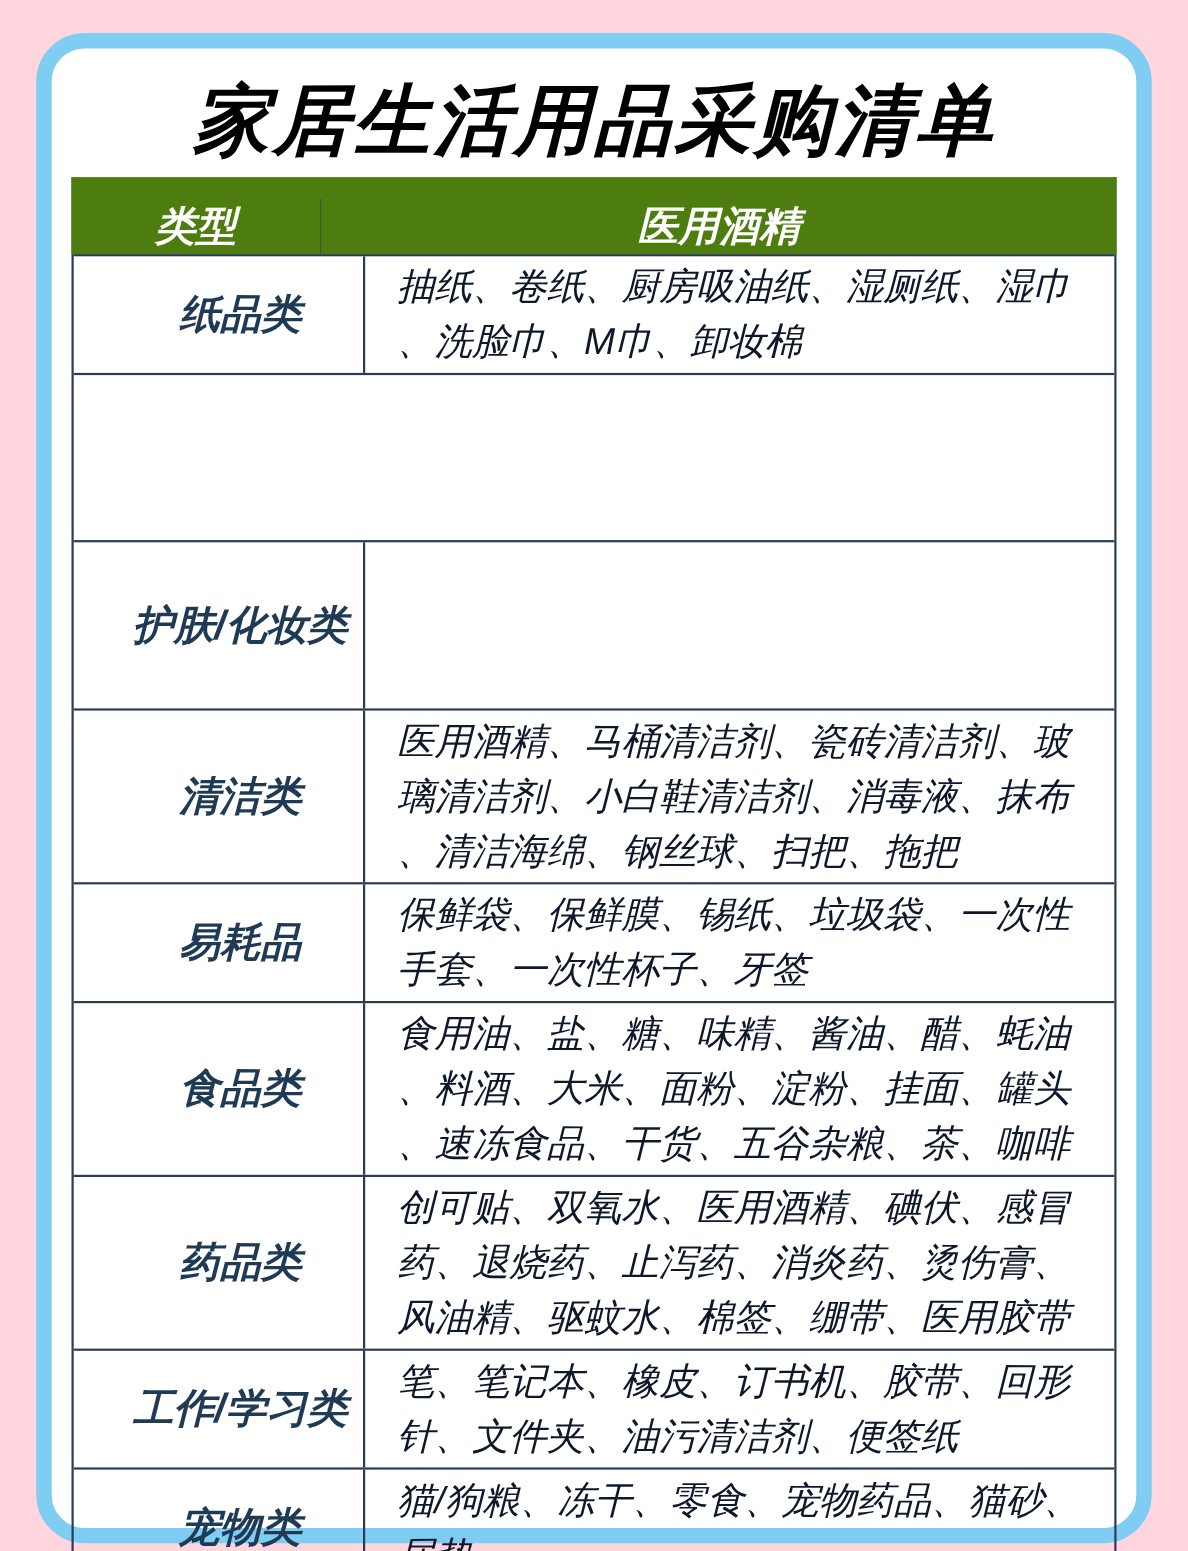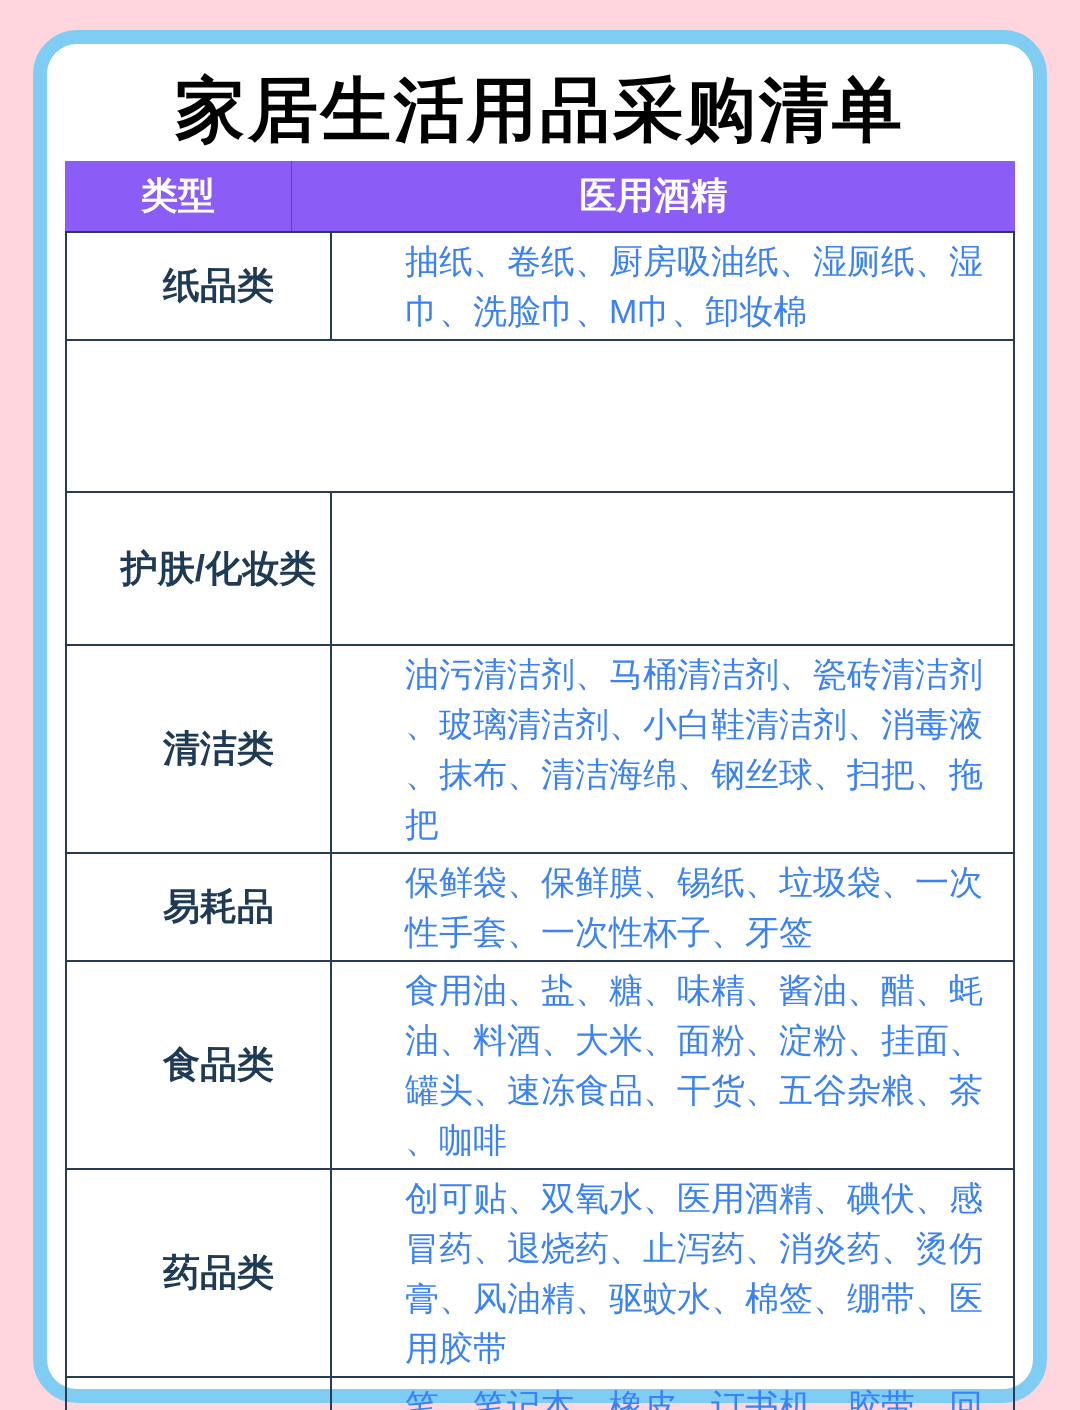--- a/index.html
+++ b/index.html
@@ -16,43 +16,45 @@
   }
   .card {
     position: absolute;
     left: 33px;
     top: 30px;
     width: 986px;
     height: 1345px;
     background: #ffffff;
     border: 14px solid #7fcdf3;
     border-radius: 44px;
+    font-style: italic;
   }
   .title {
     margin-top: 26px;
     text-align: center;
     font-size: 70px;
     font-weight: 900;
     letter-spacing: 3px;
     color: #000000;
     line-height: 80px;
     white-space: nowrap;
   }
   .table {
     width: 950px;
     margin: 12px auto 0 auto;
     border: 2px solid #2a3c55;
     border-top: none;
     box-sizing: border-box;
   }
   .header-row {
     display: flex;
-    background: #8b5cf6;
+    background: #4d7c0f;
     min-height: 70px;
     margin: -1px -2px 0 -2px;
+    align-items: flex-end;
   }
   .header-cell {
     display: flex;
     align-items: center;
     justify-content: center;
     color: #ffffff;
     font-size: 37px;
     font-weight: 700;
     box-sizing: border-box;
   }
@@ -79,25 +81,24 @@
     margin-left: 40px;
   }
   .items-cell {
     flex: 1;
     display: flex;
     align-items: center;
     box-sizing: border-box;
     padding: 3px 10px 3px 29px;
     font-size: 34px;
     font-weight: 500;
-    color: #3b82f6;
+    color: #0f172a;
     line-height: 50px;
     word-break: break-all;
     line-break: anywhere;
-    margin-left: 44px;
   }
 </style>
 </head>
 <body>
 
 <div class="card">
   <div class="title">家居生活用品采购清单</div>
 
   <div class="table">
     <div class="header-row">
@@ -112,21 +113,21 @@
 
     <div class="row" style="min-height:152px">
     </div>
 
     <div class="row" style="min-height:153px">
       <div class="cat-cell">护肤/化妆类</div>
     </div>
 
     <div class="row" style="min-height:154px">
       <div class="cat-cell">清洁类</div>
-      <div class="items-cell">油污清洁剂、马桶清洁剂、瓷砖清洁剂、玻璃清洁剂、小白鞋清洁剂、消毒液、抹布、清洁海绵、钢丝球、扫把、拖把</div>
+      <div class="items-cell">医用酒精、马桶清洁剂、瓷砖清洁剂、玻璃清洁剂、小白鞋清洁剂、消毒液、抹布、清洁海绵、钢丝球、扫把、拖把</div>
     </div>
 
     <div class="row" style="min-height:106px">
       <div class="cat-cell">易耗品</div>
       <div class="items-cell">保鲜袋、保鲜膜、锡纸、垃圾袋、一次性手套、一次性杯子、牙签</div>
     </div>
 
     <div class="row" style="min-height:156px">
       <div class="cat-cell">食品类</div>
       <div class="items-cell">食用油、盐、糖、味精、酱油、醋、蚝油、料酒、大米、面粉、淀粉、挂面、罐头、速冻食品、干货、五谷杂粮、茶、咖啡</div>

